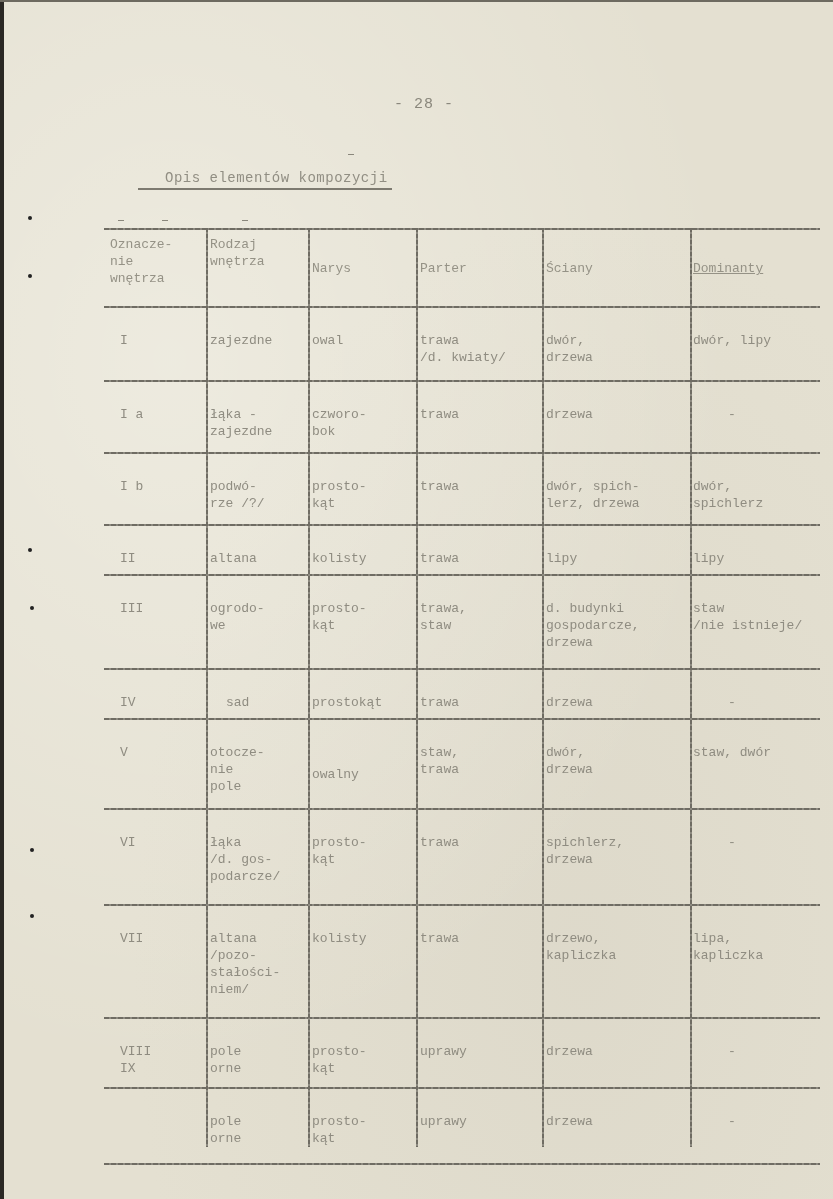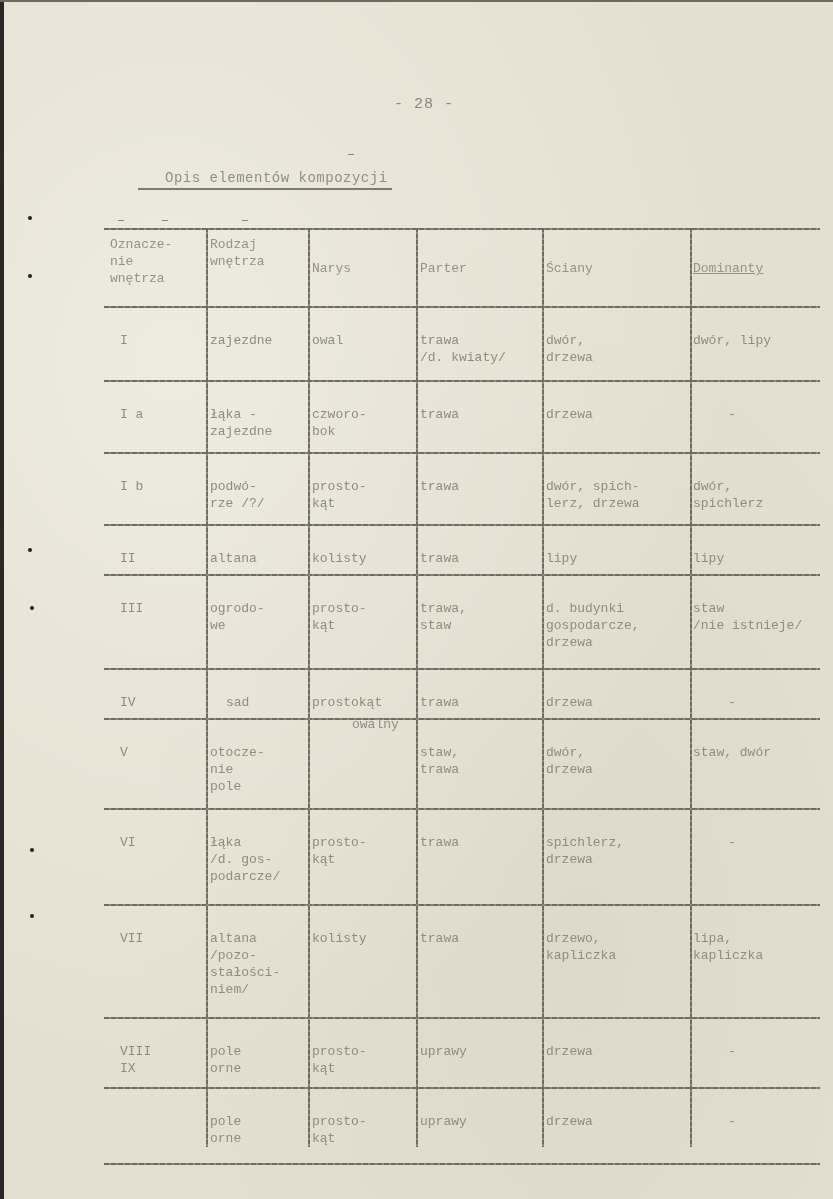--- a/index.html
+++ b/index.html
@@ -146,21 +146,21 @@
     <div class="cell " style="left: 16px; top: 468px;">IV</div>
     <div class="cell " style="left: 106px; top: 468px; margin-left: 16px;">sad</div>
     <div class="cell " style="left: 208px; top: 468px; text-align: right;">prostokąt</div>
     <div class="cell " style="left: 316px; top: 468px;">trawa</div>
     <div class="cell " style="left: 442px; top: 468px;">drzewa</div>
     <div class="cell dash" style="left: 624px; top: 468px;">-</div>
     <div class="cell " style="left: 16px; top: 518px;">V</div>
     <div class="cell " style="left: 106px; top: 518px;">otocze-
 nie
 pole</div>
-    <div class="cell " style="left: 208px; top: 490px; margin-left: 40px;">owalny</div>
+    <div class="cell " style="left: 208px; top: 540px;">owalny</div>
     <div class="cell " style="left: 316px; top: 518px;">staw,
 trawa</div>
     <div class="cell " style="left: 442px; top: 518px;">dwór,
 drzewa</div>
     <div class="cell " style="left: 589px; top: 518px;">staw, dwór</div>
     <div class="cell " style="left: 16px; top: 608px;">VI</div>
     <div class="cell " style="left: 106px; top: 608px;">łąka
 /d. gos-
 podarcze/</div>
     <div class="cell " style="left: 208px; top: 608px;">prosto-

